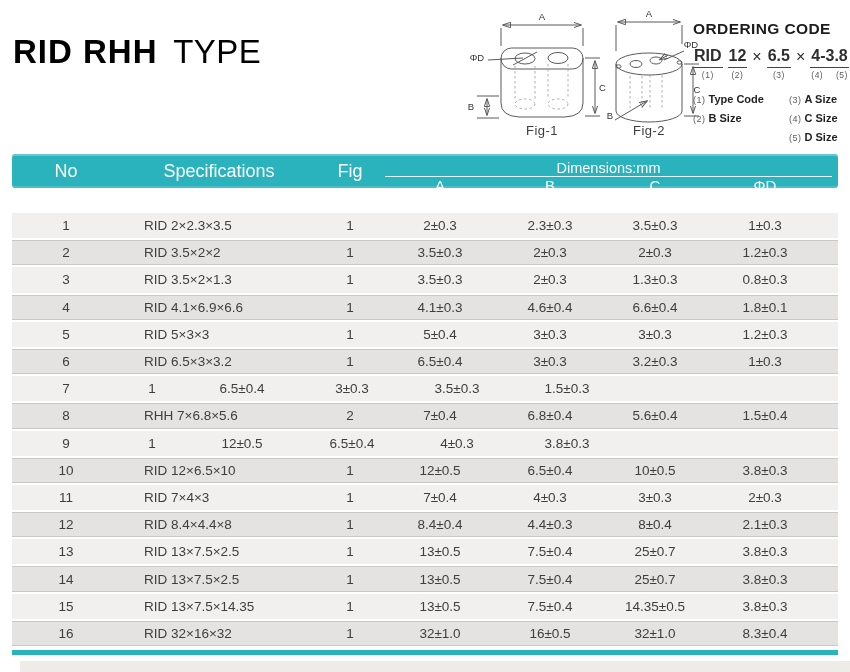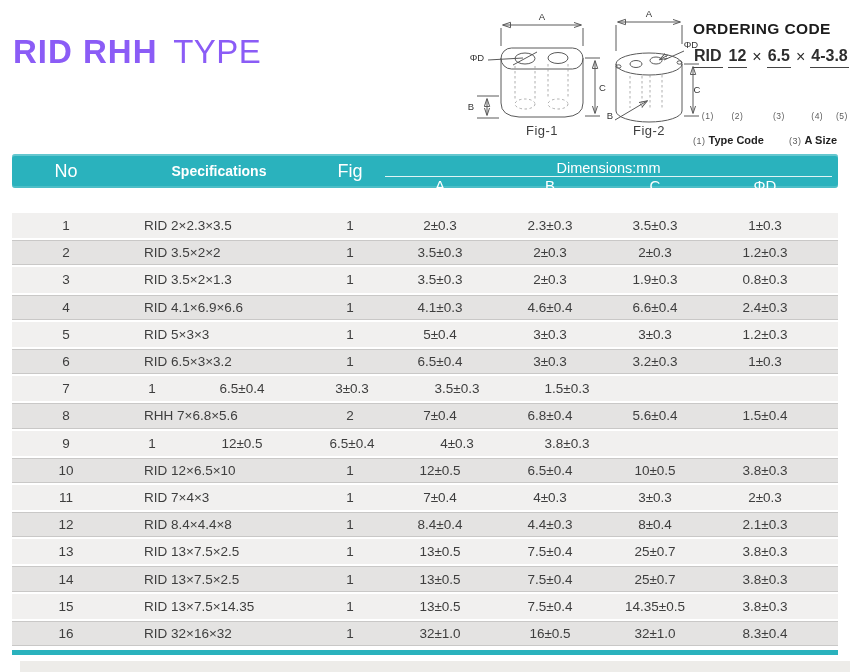--- a/index.html
+++ b/index.html
@@ -7,61 +7,61 @@
   html,body{ width:850px; height:672px; }
   body{
     position:relative; overflow:hidden; background:#ffffff;
     font-family:"Liberation Sans","DejaVu Sans",sans-serif;
     -webkit-font-smoothing:antialiased;
   }
 
   
   .title-block{ position:absolute; left:13px; top:20px; }
   .main-title{ font-size:37px; font-weight:400; color:#848484; letter-spacing:0.5px; }
-  .sub-title{ margin-top:13px; font-size:33px; color:#8b5cf6; letter-spacing:0.5px; }
+  .sub-title{ margin-top:13px; font-size:33px; color:#000000; letter-spacing:0.5px; }
   .sub-title .strong{ font-weight:800; letter-spacing:1px; }
   .sub-title .light{ font-weight:400; margin-left:6px; }
 
   
   .figures-svg{ position:absolute; left:463px; top:4px; }
   .figures-svg path, .figures-svg line, .figures-svg rect, .figures-svg ellipse{
     fill:none; stroke:#5a5a5a; stroke-width:1;
   }
   .figures-svg .dash{ stroke:#9a9a9a; stroke-dasharray:2.5,2.5; stroke-width:0.8; }
   .figures-svg text{ fill:#333; font-size:9px; stroke:none; }
   .figures-svg .cap{ font-size:13px; fill:#3d3d3d; letter-spacing:0.5px; }
   .figures-svg .dimlbl{ font-size:9.5px; }
 
   
   .ordering{ position:absolute; left:693px; top:20px; width:154px; color:#1c1c1c; }
   .ordering-heading{ font-size:15.5px; font-weight:700; letter-spacing:0.4px; }
   .code-line{ display:flex; align-items:flex-start; gap:5px; margin-top:9px;
               font-size:16px; font-weight:600; color:#2e2e2e; }
-  .seg{ display:flex; flex-direction:column;gap:41px; }
+  .seg{ display:flex; flex-direction:column; }
   .seg-t{ border-bottom:1.5px solid #444; padding:0 1px 2px; white-space:nowrap; }
   .nums{ display:flex; justify-content:center; gap:2px; padding-top:2px;
          font-size:8.5px; font-weight:400; color:#5c5c5c; letter-spacing:0.5px; }
   .nums.spread{ justify-content:space-between; padding-left:1px; padding-right:1px; }
   .sep{ padding-top:1px; font-weight:400; }
   .legend{ display:flex; margin-top:13px; gap:10px; }
   .legend-col{ display:flex; flex-direction:column; gap:7px; }
   .legend-col.c1{ width:86px; }
   .legend-item{ display:flex; align-items:baseline; white-space:nowrap; }
   .legend-num{ font-size:9px; color:#5c5c5c; margin-right:3px; letter-spacing:0.5px; }
   .legend-label{ font-size:11px; font-weight:700; color:#1f1f1f; }
 
   
   .thead{
     position:absolute; left:12px; top:154px; width:826px; height:34px;
     background:var(--teal); border-radius:3px; display:flex; color:#fff;
     box-shadow:inset 0 2px 0 rgba(255,255,255,.28), inset 0 -2px 0 rgba(255,255,255,.16);
   }
   .th{ display:flex; align-items:center; justify-content:center; }
   .th-no{ width:108px; font-size:18px; }
-  .th-spec{ width:198px; font-size:14px;font-weight:bold; }
+  .th-spec{ width:198px; font-size:18px; }
   .th-fig{ width:64px; font-size:18px; }
   .th-dims{ flex:1; display:flex; flex-direction:column; padding-top:6px; }
   .dims-title{ height:21px; display:flex; align-items:center; justify-content:center;
                font-size:14.5px; border-bottom:1px solid rgba(255,255,255,.85);
                margin:0 6px 0 3px; }
   .dims-sub{ flex:1; display:flex; align-items:center; font-size:15px; }
   .sub-a{ width:116px; } .sub-b{ width:104px; } .sub-c{ width:106px; }
   .sub-d{ width:130px; padding-right:16px; }
 
   
@@ -263,31 +263,31 @@
     <div class="cell c-b">2±0.3</div>
     <div class="cell c-c">2±0.3</div>
     <div class="cell c-d">1.2±0.3</div>
   </div>
     <div class="row">
     <div class="cell c-no">3</div>
     <div class="cell c-spec">RID 3.5×2×1.3</div>
     <div class="cell c-fig">1</div>
     <div class="cell c-a">3.5±0.3</div>
     <div class="cell c-b">2±0.3</div>
-    <div class="cell c-c">1.9±0.3</div>
+    <div class="cell c-c">1.3±0.3</div>
     <div class="cell c-d">0.8±0.3</div>
   </div>
     <div class="row even">
     <div class="cell c-no">4</div>
     <div class="cell c-spec">RID 4.1×6.9×6.6</div>
     <div class="cell c-fig">1</div>
     <div class="cell c-a">4.1±0.3</div>
     <div class="cell c-b">4.6±0.4</div>
     <div class="cell c-c">6.6±0.4</div>
-    <div class="cell c-d">2.4±0.3</div>
+    <div class="cell c-d">1.8±0.1</div>
   </div>
     <div class="row">
     <div class="cell c-no">5</div>
     <div class="cell c-spec">RID 5×3×3</div>
     <div class="cell c-fig">1</div>
     <div class="cell c-a">5±0.4</div>
     <div class="cell c-b">3±0.3</div>
     <div class="cell c-c">3±0.3</div>
     <div class="cell c-d">1.2±0.3</div>
   </div>

